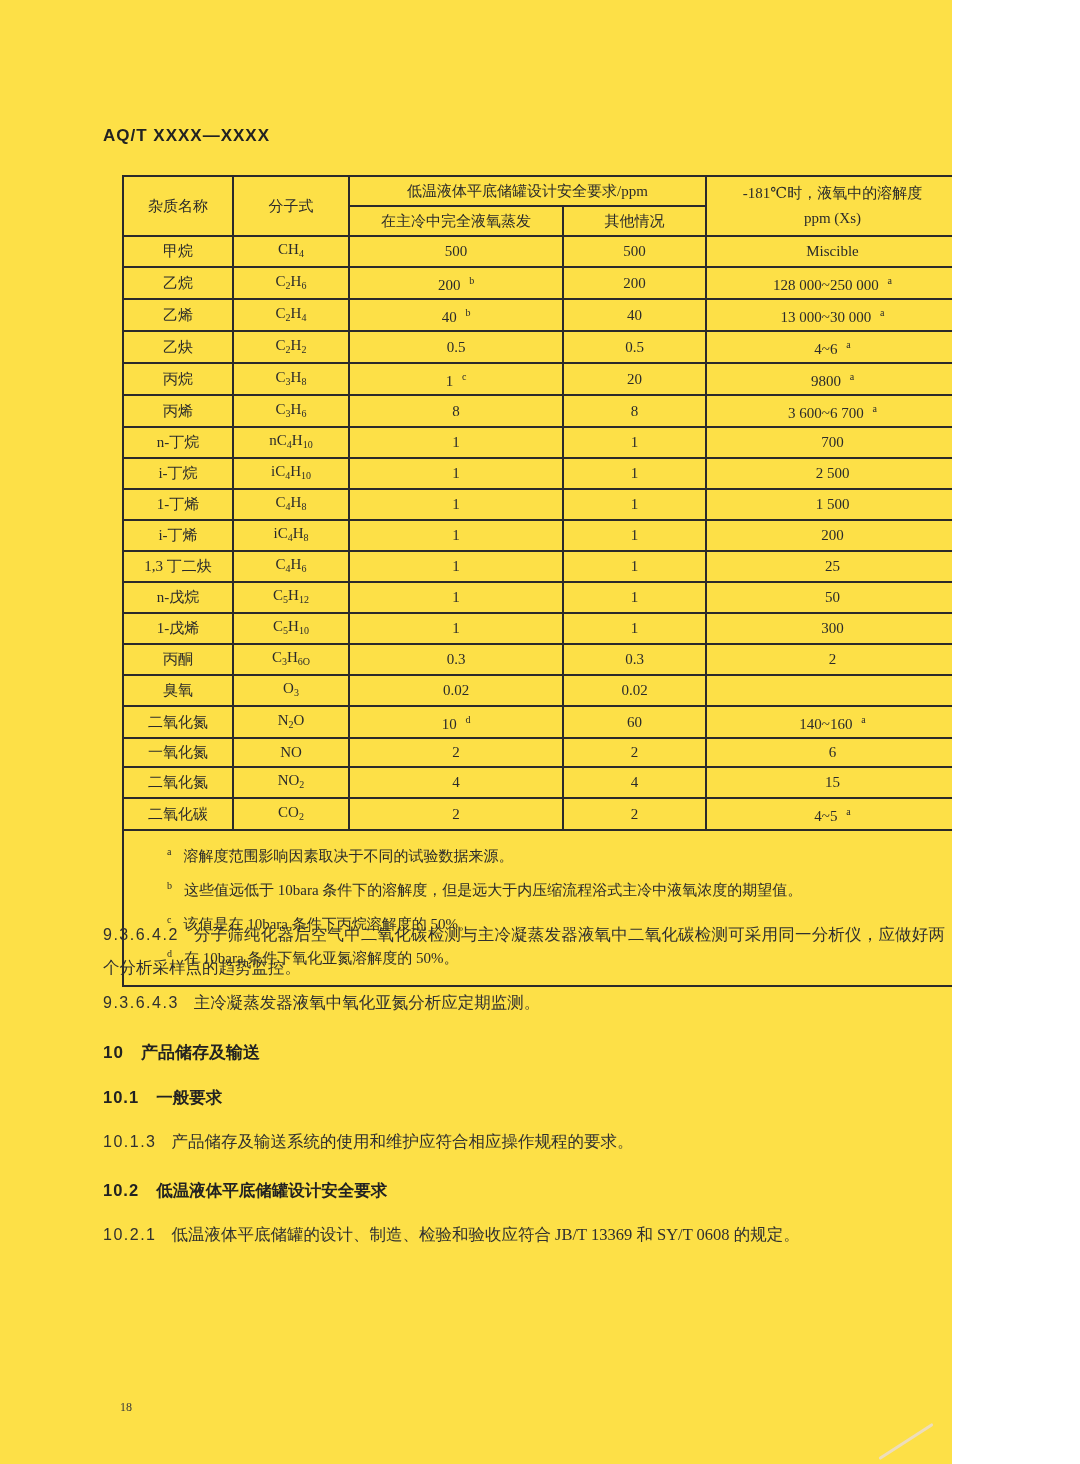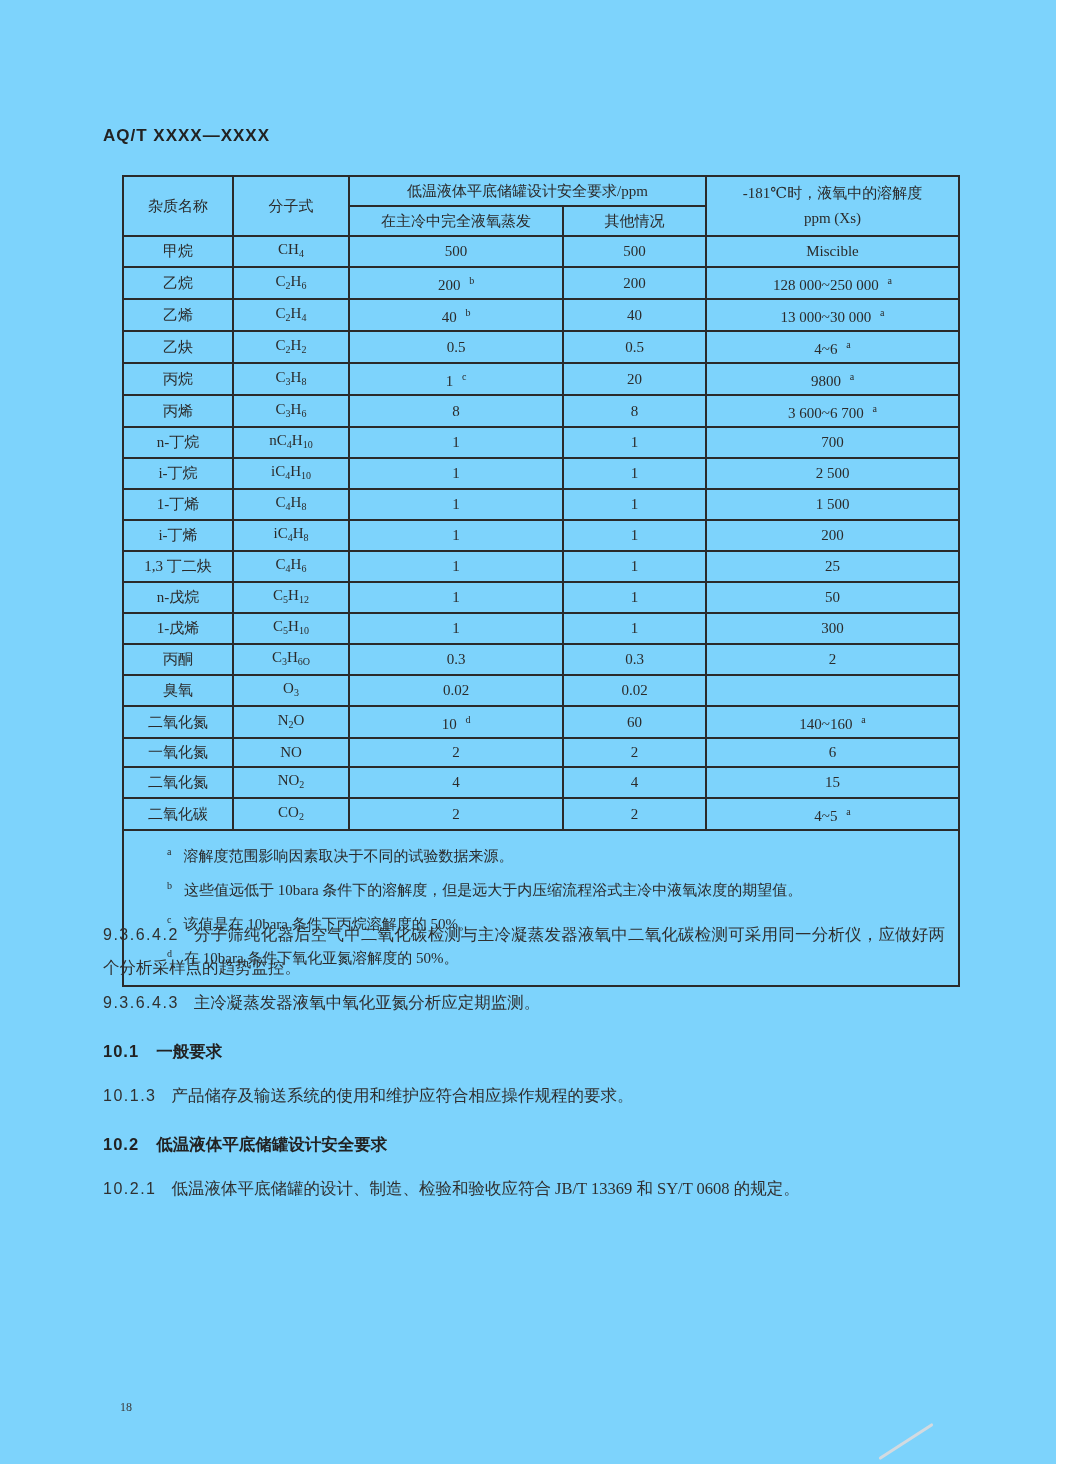--- a/index.html
+++ b/index.html
@@ -1,22 +1,23 @@
 <!DOCTYPE html>
 <html><head>
 <meta charset="utf-8">
 <style>
   html,body{margin:0;padding:0;background:#ffffff;}
   .page{
     position:relative;
-    width:1056px;height:1464px;
-    background:#7dd3fc;
+    width:936px;height:1464px;
+    background:#fde047;
     overflow:hidden;
     font-family:"Liberation Serif","DejaVu Serif",serif;
     color:#2b2b2b;
+    padding-left:16px;
   }
   .doc-code{
     position:absolute;top:126px;left:103px;
     font-family:"Liberation Sans","DejaVu Sans",sans-serif;
     font-weight:700;font-size:17px;letter-spacing:1px;color:#222;
   }
   
   .imp-table{
     position:absolute;top:175px;left:122px;width:836px;
     border-collapse:collapse;table-layout:fixed;
@@ -240,20 +241,21 @@
             <div class="footnote-line"><sup class="fn-mark">c</sup><span>该值是在 10bara 条件下丙烷溶解度的 50%。</span></div>
             <div class="footnote-line"><sup class="fn-mark">d</sup><span>在 10bara 条件下氧化亚氮溶解度的 50%。</span></div>
           </td>
       </tr>
     </tbody>
   </table>
 
   <div class="content">
       <div class="clause"><span class="num">9.3.6.4.2</span><span class="txt">分子筛纯化器后空气中二氧化碳检测与主冷凝蒸发器液氧中二氧化碳检测可采用同一分析仪，应做好两个分析采样点的趋势监控。</span></div>
       <div class="clause"><span class="num">9.3.6.4.3</span><span class="txt">主冷凝蒸发器液氧中氧化亚氮分析应定期监测。</span></div>
+      <div class="sec-h1"><span class="num">10</span><span class="txt">产品储存及输送</span></div>
       <div class="sec-h2"><span class="num">10.1</span><span class="txt">一般要求</span></div>
       <div class="clause"><span class="num">10.1.3</span><span class="txt">产品储存及输送系统的使用和维护应符合相应操作规程的要求。</span></div>
       <div class="sec-h2"><span class="num">10.2</span><span class="txt">低温液体平底储罐设计安全要求</span></div>
       <div class="clause"><span class="num">10.2.1</span><span class="txt">低温液体平底储罐的设计、制造、检验和验收应符合 JB/T 13369 和 SY/T 0608 的规定。</span></div>
     </div>
 
   <div class="page-number">18</div>
 
   <div class="watermark"></div>
 

